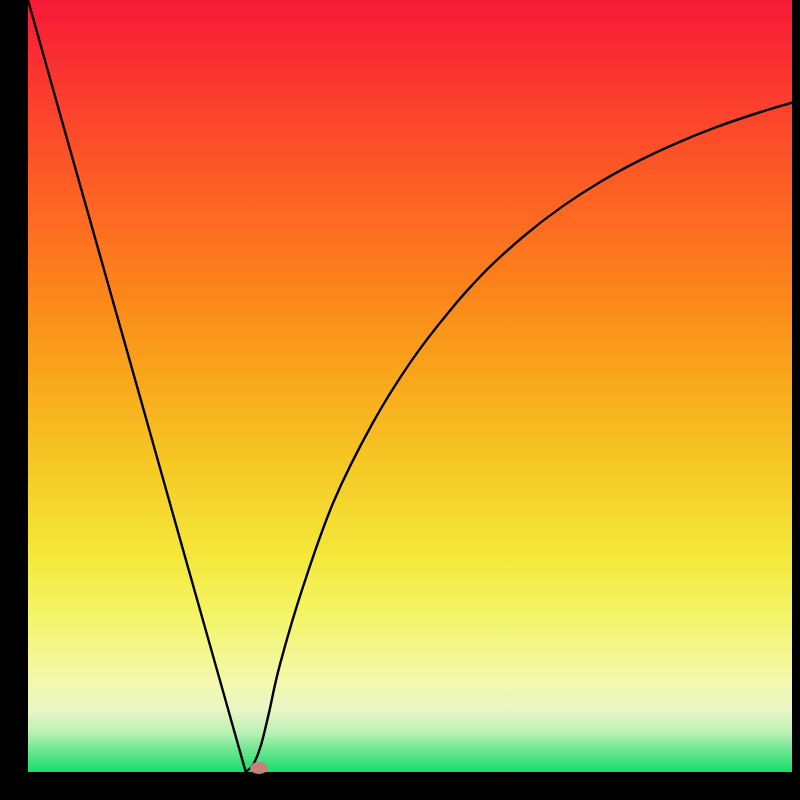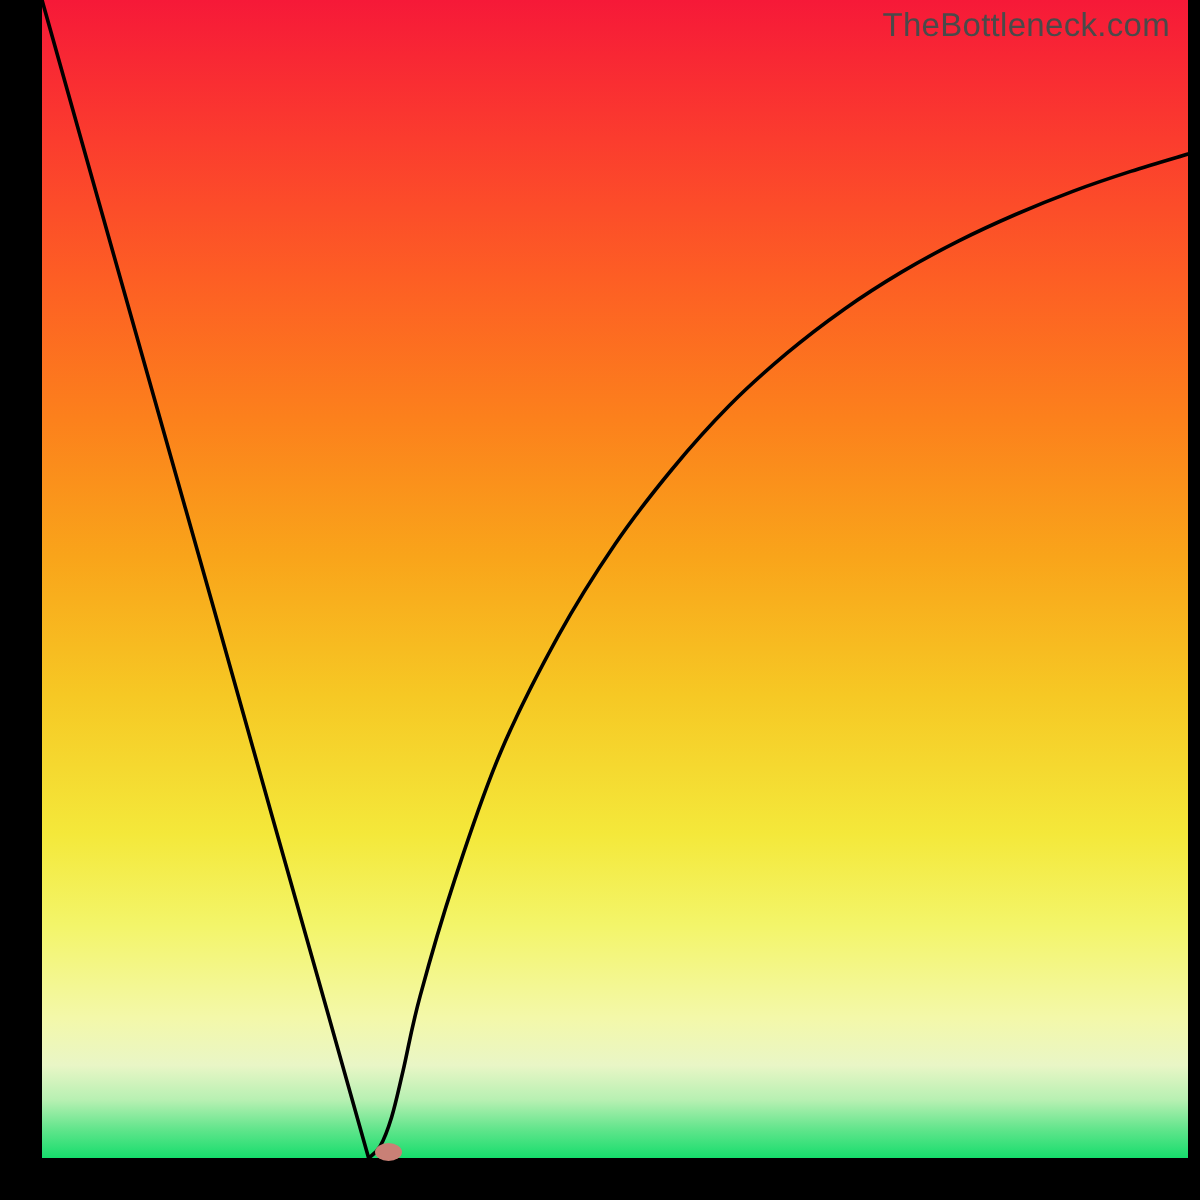--- a/index.html
+++ b/index.html
@@ -53,19 +53,18 @@
     border-radius: 50%;
     transform: translate(-50%, -50%);
     z-index: 3;
   }
 </style>
 </head>
 <body>
 
 <div class="frame">
   <div class="plot">
-    <div class="watermark">TheBottleneck.com</div>
     <svg class="curve" viewBox="0 0 764 772" preserveAspectRatio="none">
       <path id="curve-path" d="M 0 0 C 6.876 24.45695999999999, 24.448 87.09703999999996, 38.2 135.87199999999996 C 51.952000000000005 184.64695999999995, 62.64800000000001 222.33599999999996, 76.4 270.972 C 90.152 319.608, 100.848 357.29704000000004, 114.6 406.072 C 128.352 454.84695999999997, 139.048 493.16904, 152.8 541.944 C 166.55200000000002 590.7189599999999, 179.3108 635.63392, 191 677.044 C 202.6892 718.45408, 212.9268 754.90792, 217.73999999999998 772 M 217.73999999999998 772 C 219.1152 770.6104, 222.62959999999998 769.1436, 225.38 764.28 C 228.1304 759.4164, 230.26959999999997 754.0124, 233.01999999999998 744.98 C 235.7704 735.9476000000001, 237.22199999999998 728.6908000000001, 240.66 714.1 C 244.098 699.5092, 245.9316 686.8484, 252.12 663.92 C 258.3084 640.9916, 265.4136 615.9016, 275.03999999999996 586.72 C 284.66639999999995 557.5384, 293.2232 530.9816000000001, 305.6 501.8 C 317.9768 472.6184, 330.048 449.6128, 343.8 424.59999999999997 C 357.552 399.58719999999994, 368.248 382.9892, 382 362.84 C 395.752 342.69079999999997, 406.44800000000004 329.33520000000004, 420.20000000000005 312.66 C 433.95200000000006 295.9848, 444.64799999999997 284.096, 458.4 270.2 C 472.152 256.304, 482.848 246.99368000000004, 496.6 235.46000000000004 C 510.35200000000003 223.92632000000003, 521.048 215.85120000000003, 534.8 206.12400000000002 C 548.5519999999999 196.3968, 559.2479999999999 189.61863999999997, 573 181.41999999999996 C 586.7520000000001 173.22135999999995, 597.4480000000001 167.524, 611.2 160.57600000000002 C 624.952 153.62800000000004, 635.648 148.79528000000005, 649.4 142.82000000000005 C 663.1519999999999 136.84472000000005, 673.8480000000001 132.52152, 687.6 127.38 C 701.352 122.23847999999998, 712.048 118.70271999999996, 725.8 114.25599999999997 C 739.5519999999999 109.80927999999999, 757.124 104.76040000000003, 764 102.67600000000004" fill="none" stroke="#000" stroke-width="2.4" stroke-linecap="round" stroke-linejoin="round"></path>
     </svg>
     <div class="marker" id="marker" style="left: 230.728px; top: 768.14px;"></div>
   </div>
 </div>
 
 </body></html>

